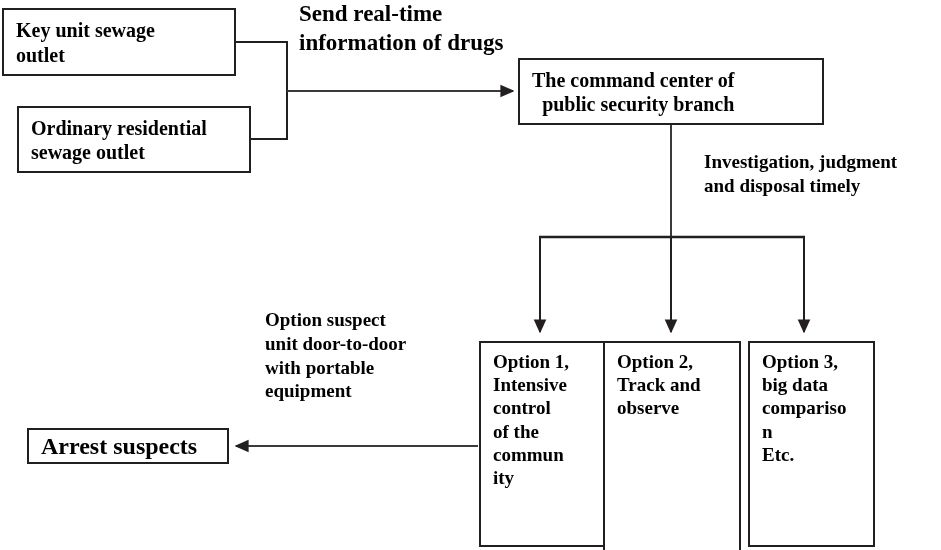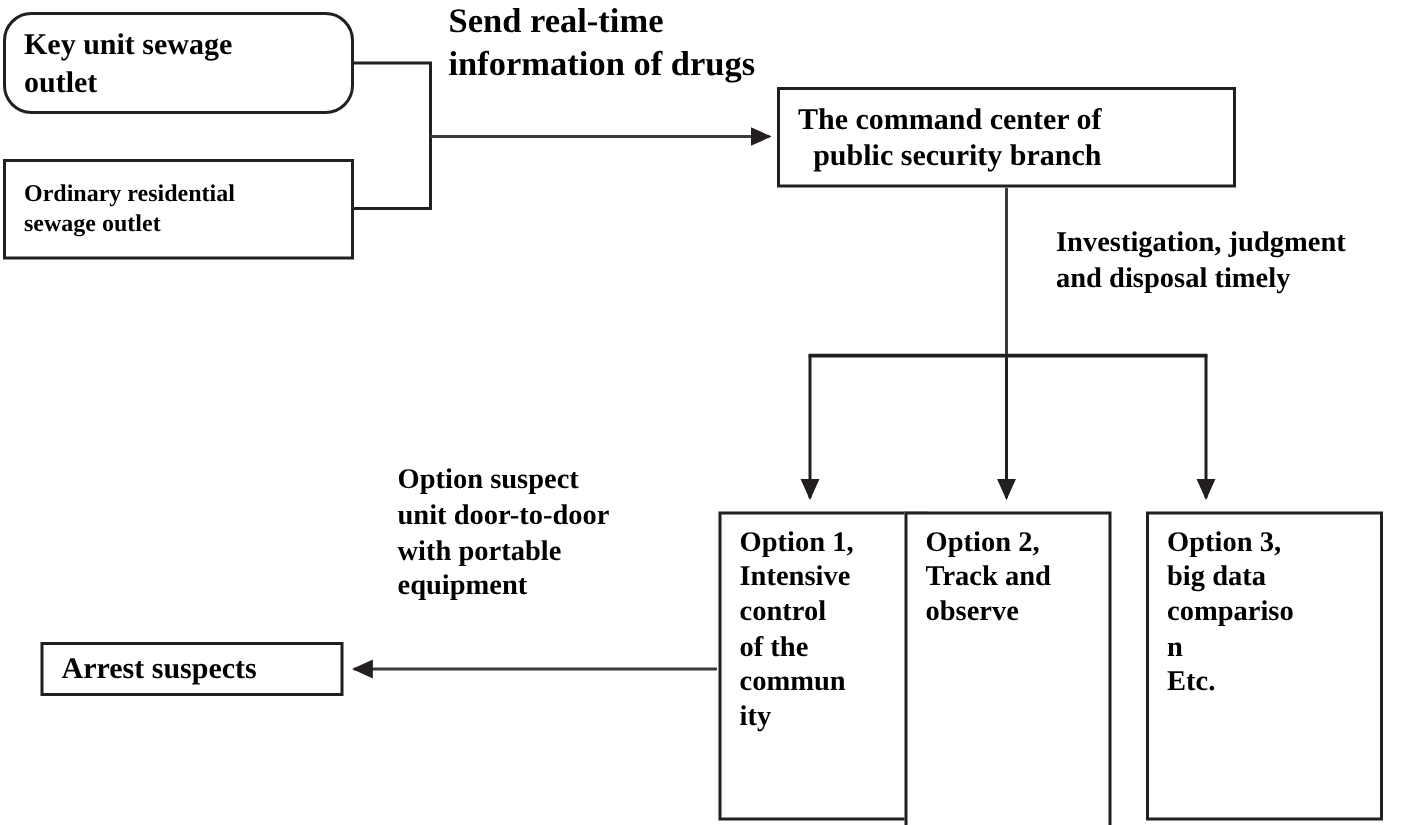--- a/index.html
+++ b/index.html
@@ -43,27 +43,27 @@
     white-space: pre-line;
   }
   svg.wires {
     position: absolute;
     left: 0;
     top: 0;
     width: 941px;
     height: 550px;
     pointer-events: none;
   }
-  .n-src-a { left: 2px;   top: 8px;   width: 234px; height: 68px;  font-size: 20px; border-radius: 19px; }
-  .n-src-b { left: 2px;   top: 106px; width: 234px; height: 67px;  font-size: 16px; }
+  .n-src-a { left: 2px;   top: 8px;   width: 234px; height: 68px;  font-size: 20px; }
+  .n-src-b { left: 17px;   top: 106px; width: 234px; height: 67px;  font-size: 20px; }
   .n-cmd   { left: 518px; top: 58px;  width: 306px; height: 67px;  font-size: 20px; text-align: right; }
   .n-opt1  { left: 479px; top: 341px; width: 140px; height: 206px; font-size: 19px; }
   .n-opt2  { left: 603px; top: 341px; width: 138px; height: 223px; font-size: 19px; }
-  .n-opt3  { left: 748px; top: 341px; width: 158px; height: 206px; font-size: 19px; margin-left: 16px; }
-  .n-arrest{ left: 27px;  top: 428px; width: 202px; height: 36px;  font-size: 20px; }
+  .n-opt3  { left: 748px; top: 341px; width: 127px; height: 206px; font-size: 19px; }
+  .n-arrest{ left: 27px;  top: 428px; width: 202px; height: 36px;  font-size: 24px; }
 
   .l-send   { left: 299px; top: 0px;   width: 260px; font-size: 23px; }
   .l-invest { left: 704px; top: 150px; width: 240px; font-size: 19px; }
   .l-sample { left: 265px; top: 308px; width: 215px; font-size: 19px; }
 </style>
 </head>
 <body>
 
 <div id="canvas">
 

